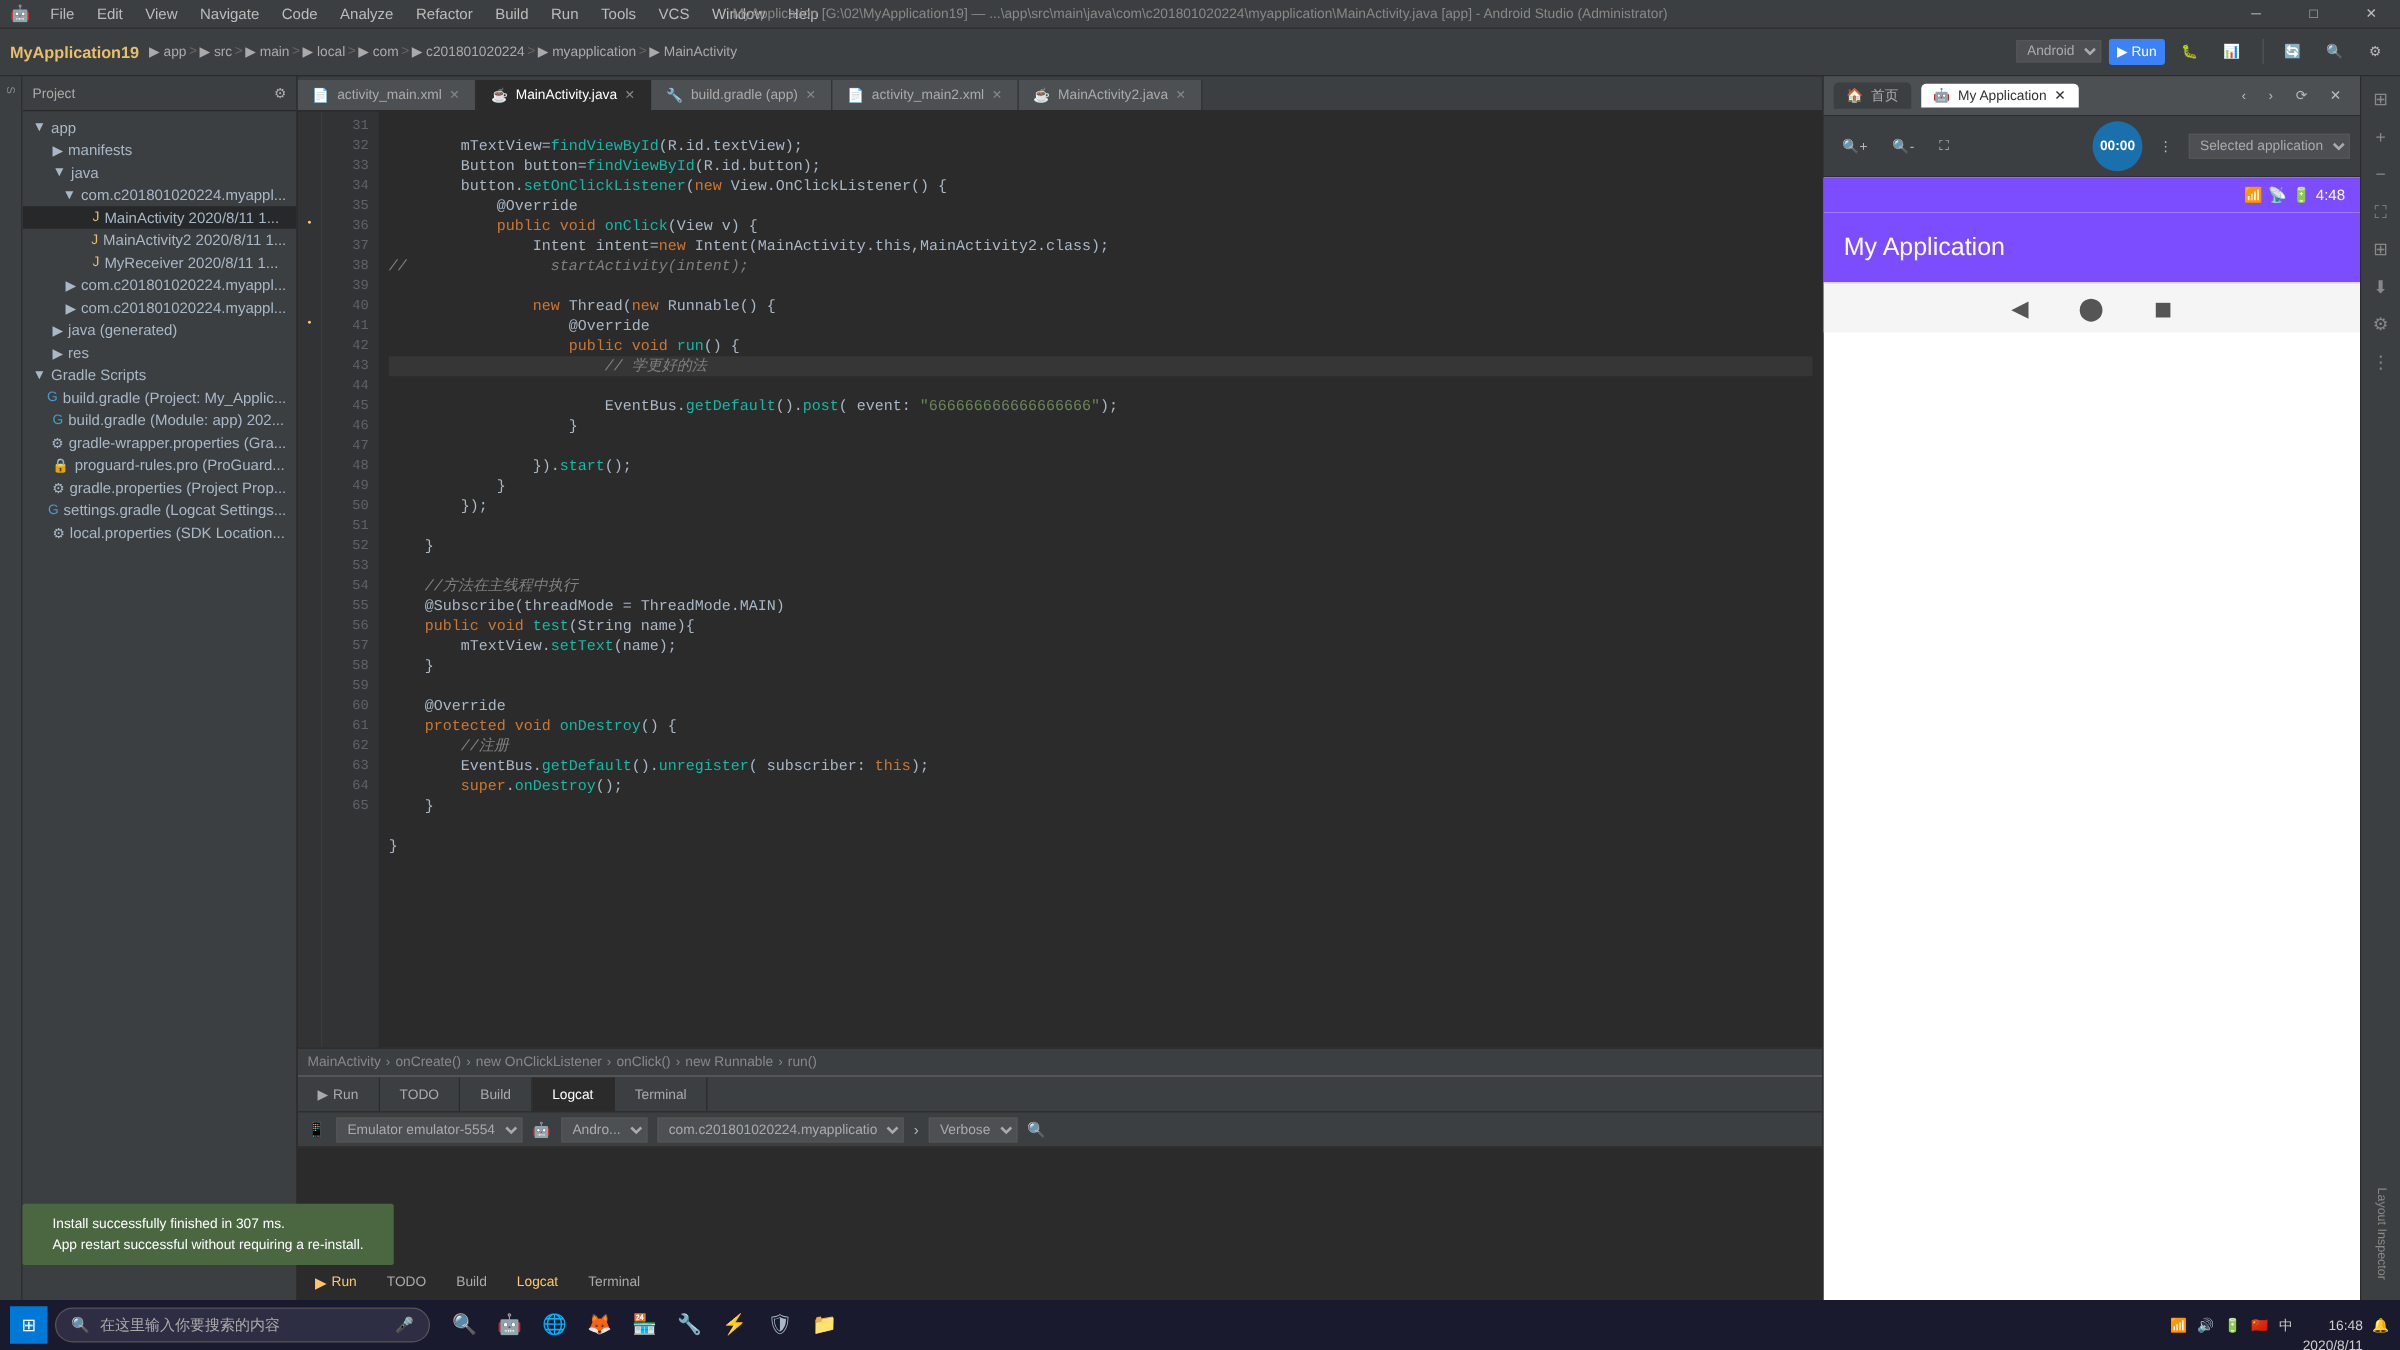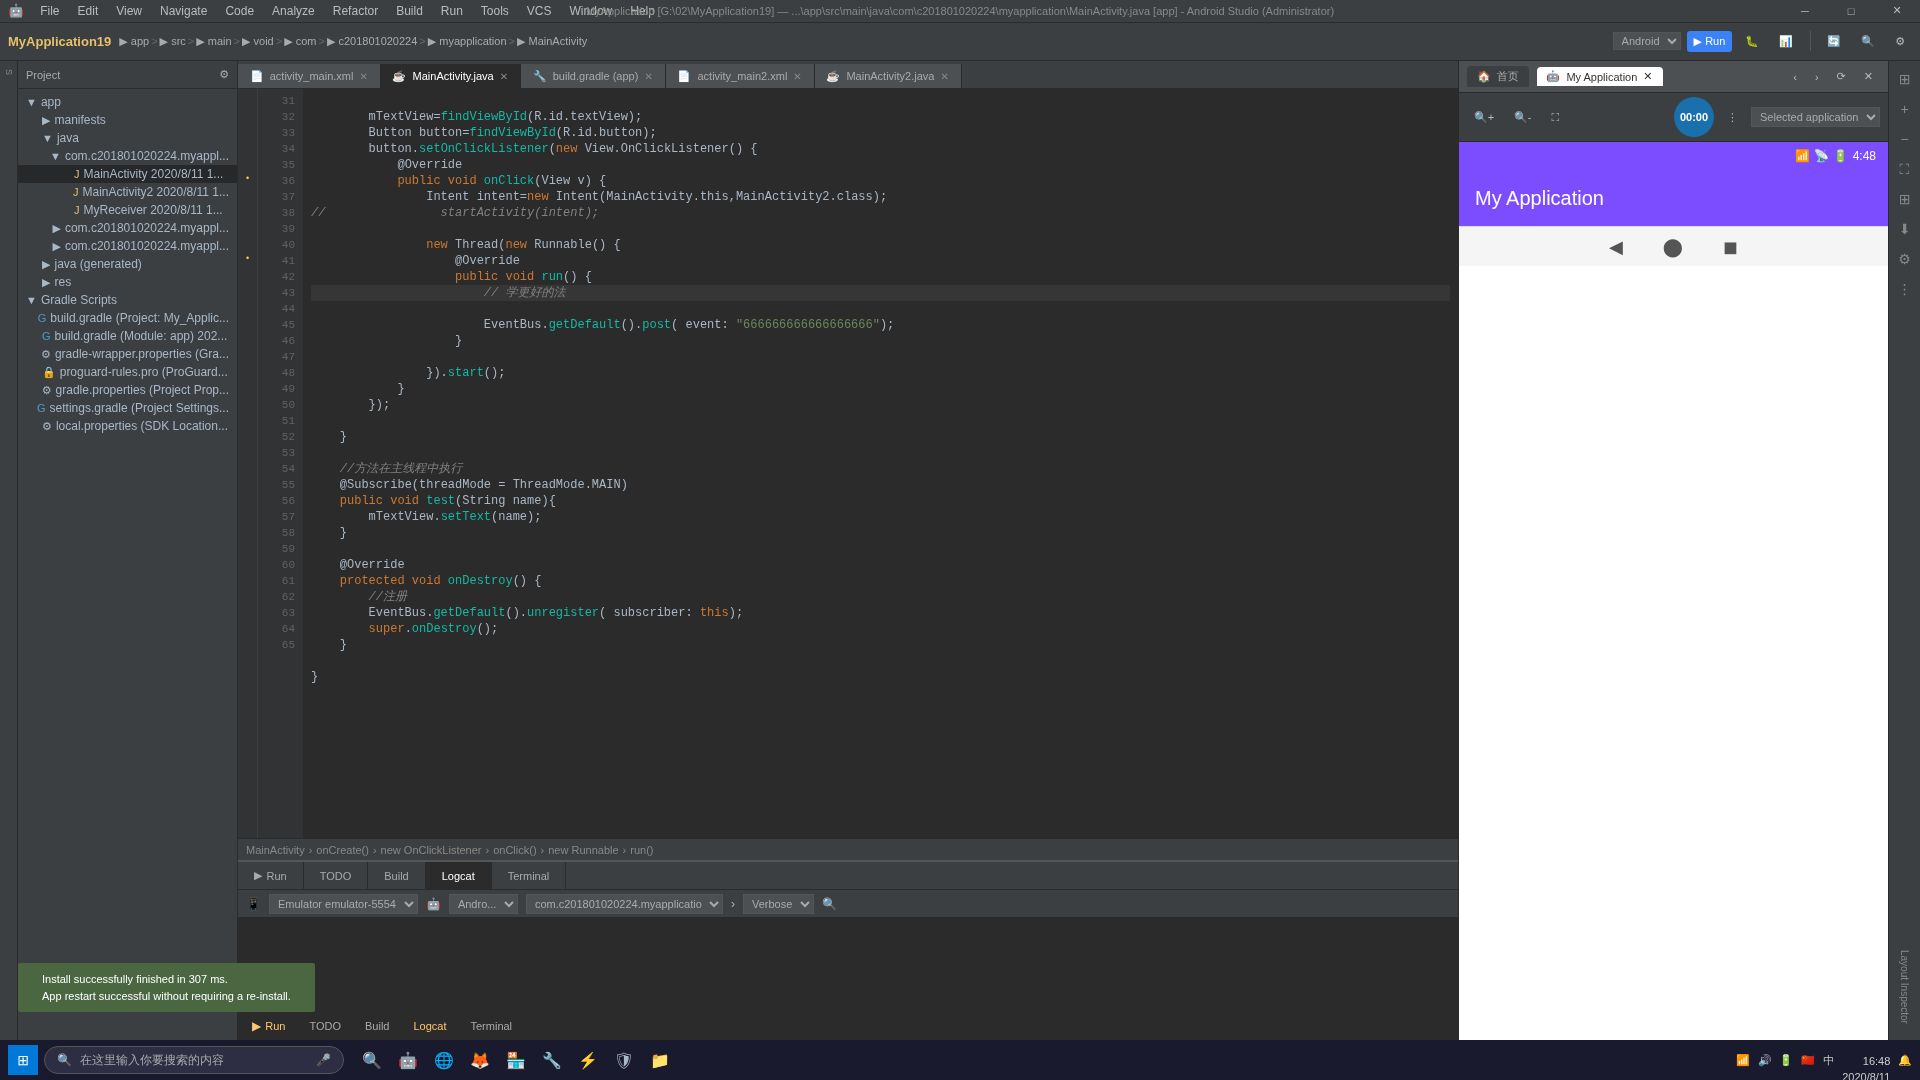--- a/index.html
+++ b/index.html
@@ -629,21 +629,21 @@
 
   <div class="toolbar">
     <span class="toolbar-project">MyApplication19</span>
     <span class="breadcrumb">
       <span>▶ app</span>
       <span class="sep">&gt;</span>
       <span>▶ src</span>
       <span class="sep">&gt;</span>
       <span>▶ main</span>
       <span class="sep">&gt;</span>
-      <span>▶ void</span>
+      <span>▶ local</span>
       <span class="sep">&gt;</span>
       <span>▶ com</span>
       <span class="sep">&gt;</span>
       <span>▶ c201801020224</span>
       <span class="sep">&gt;</span>
       <span>▶ myapplication</span>
       <span class="sep">&gt;</span>
       <span>▶ MainActivity</span>
     </span>
     <div style="margin-left:auto; display:flex; align-items:center; gap:6px;">
@@ -755,21 +755,21 @@
           <span>proguard-rules.pro (ProGuard...</span>
         </div>
         <div class="tree-item">
           <span class="indent" style="width:16px;display:inline-block;"></span>
           <span class="icon">⚙</span>
           <span>gradle.properties (Project Prop...</span>
         </div>
         <div class="tree-item">
           <span class="indent" style="width:16px;display:inline-block;"></span>
           <span class="icon" style="color:#4a9cc7;">G</span>
-          <span>settings.gradle (Project Settings...</span>
+          <span>settings.gradle (Logcat Settings...</span>
         </div>
         <div class="tree-item">
           <span class="indent" style="width:16px;display:inline-block;"></span>
           <span class="icon">⚙</span>
           <span>local.properties (SDK Location...</span>
         </div>
       </div>
     </div>
 
     <div class="editor-area">

